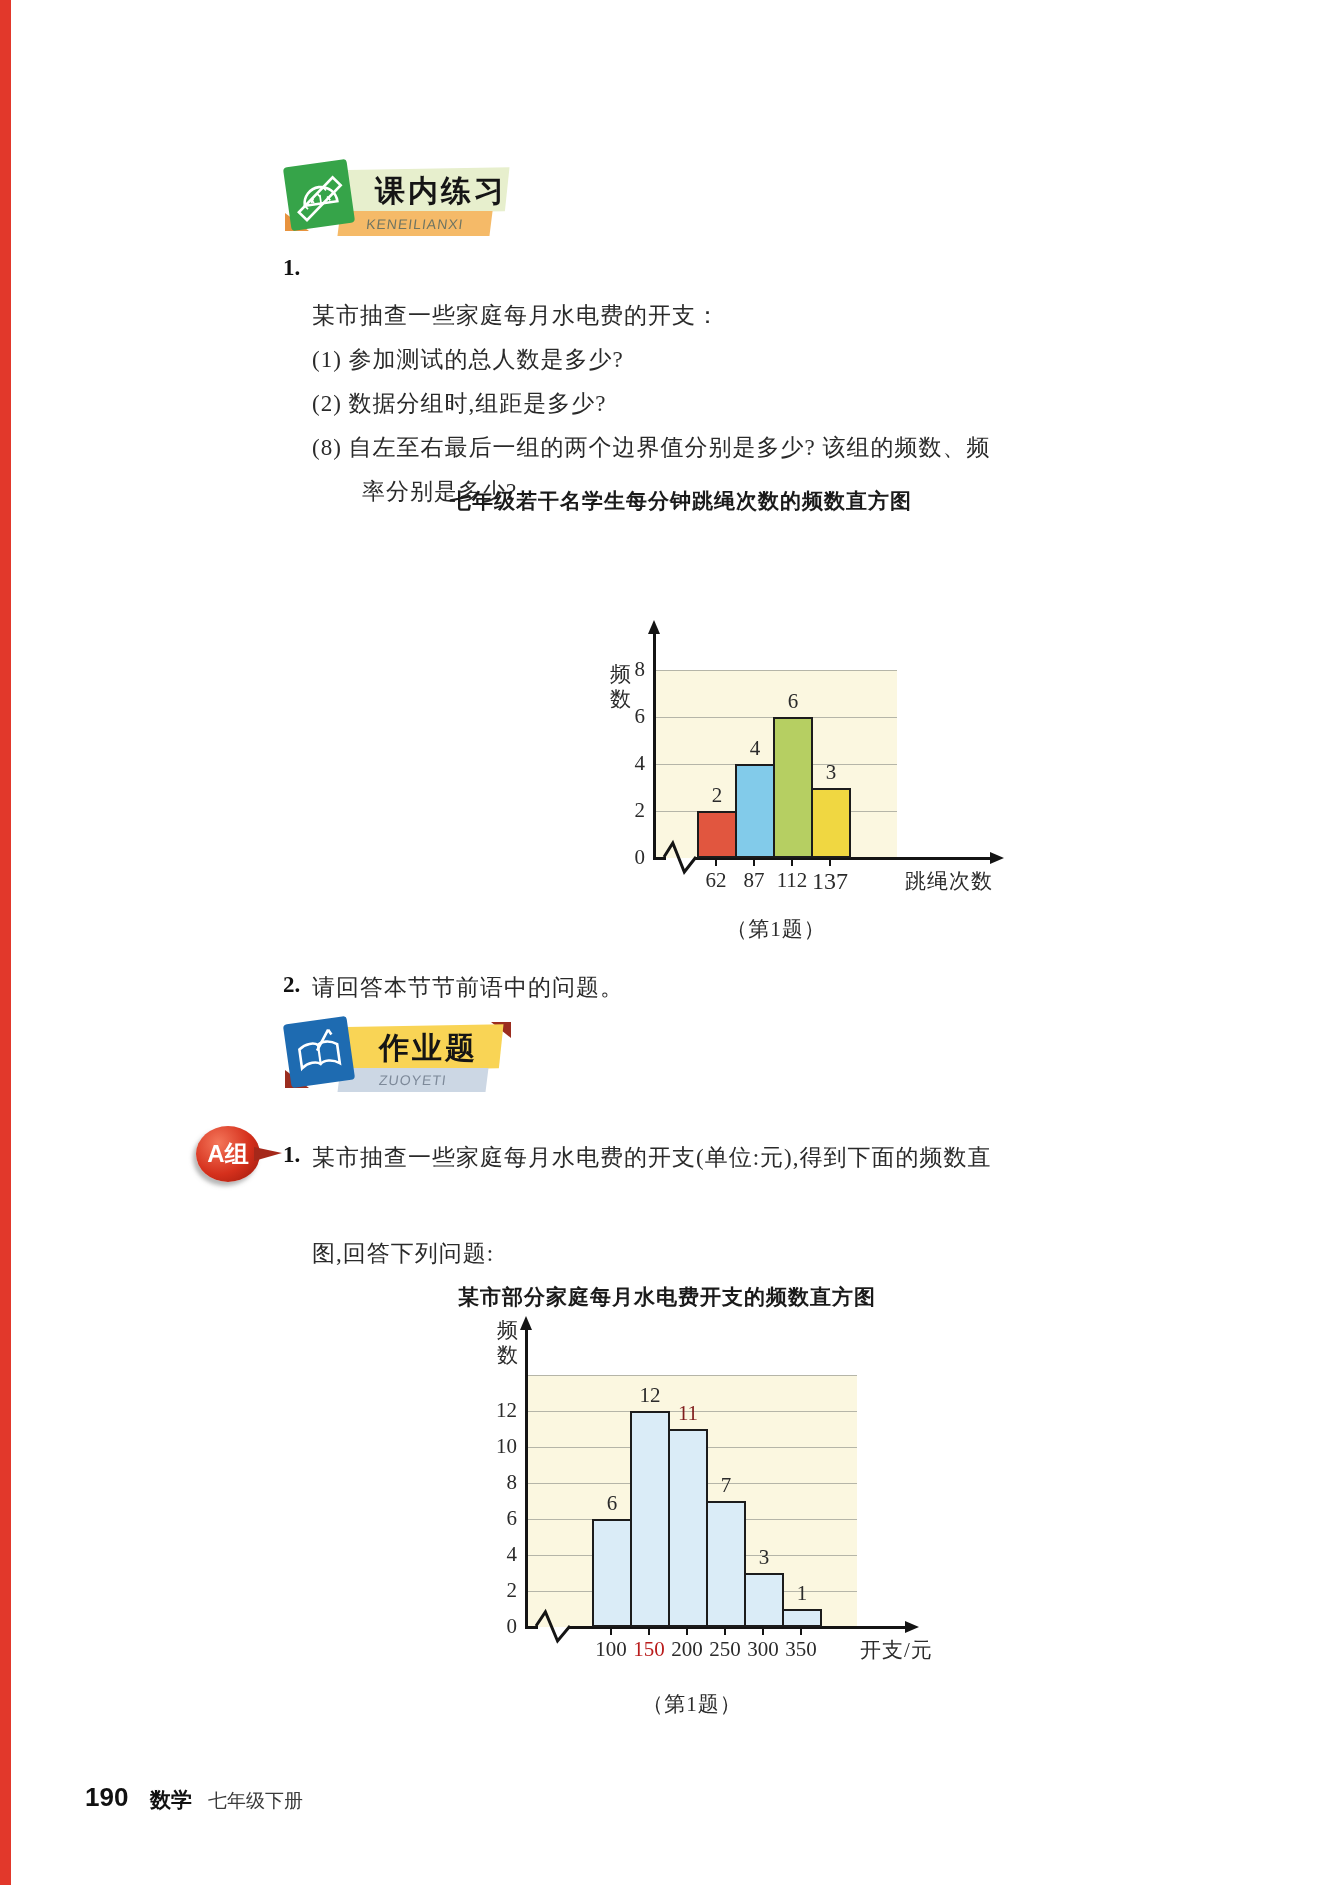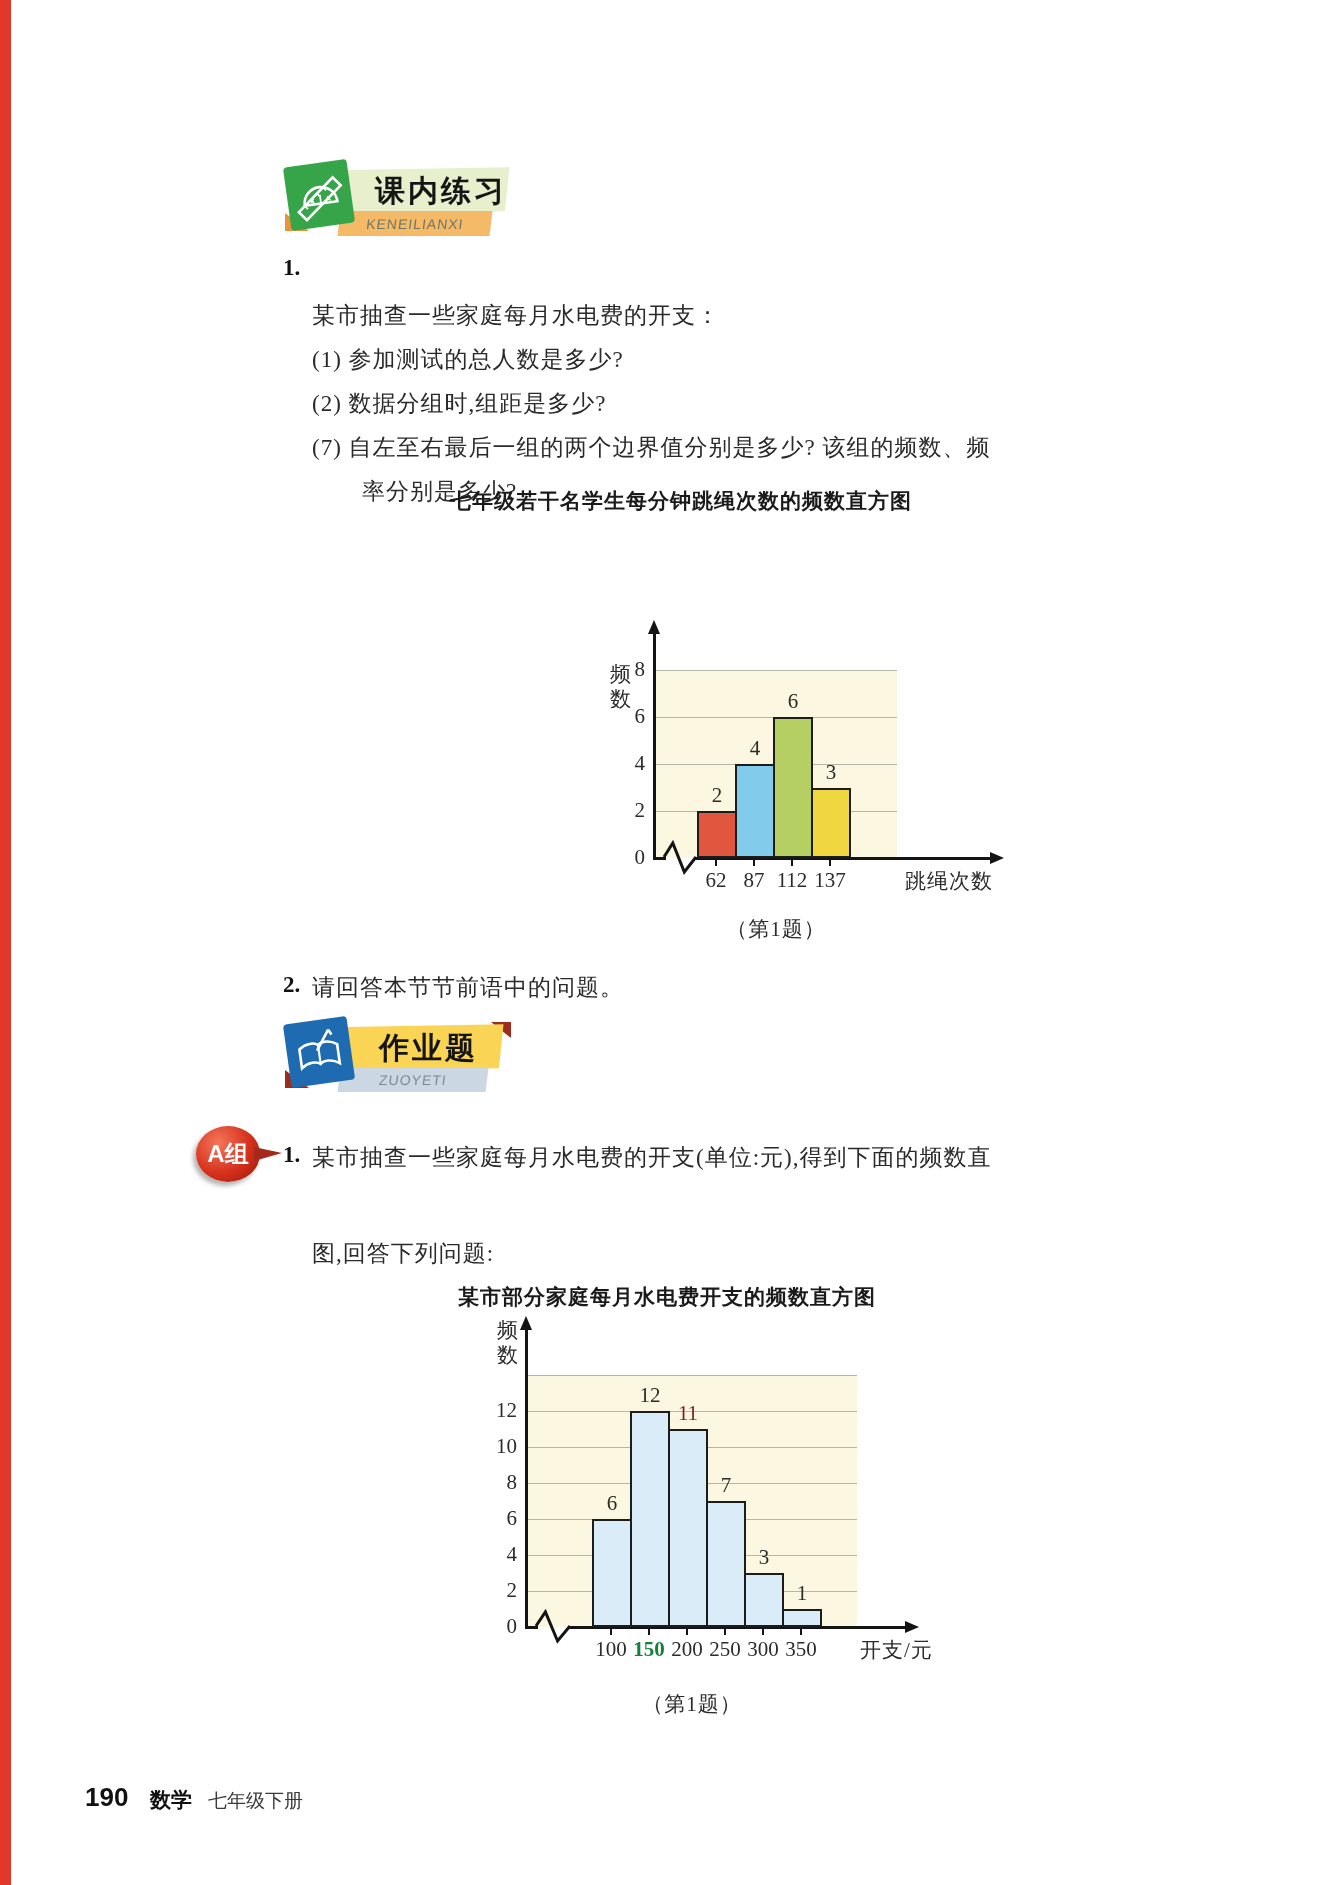--- a/index.html
+++ b/index.html
@@ -60,21 +60,21 @@
         </g>
       </svg>
     </div>
     <div class="badge-title" style="left:92px;top:8px;">课内练习</div>
   </div>
 
   <div class="pnum" style="left:283px;top:255px;">1.</div>
   <div class="ptext" style="left:312px;top:300px;">某市抽查一些家庭每月水电费的开支：</div>
   <div class="ptext" style="left:312px;top:344px;">(1) 参加测试的总人数是多少?</div>
   <div class="ptext" style="left:312px;top:388px;">(2) 数据分组时,组距是多少?</div>
-  <div class="ptext" style="left:312px;top:432px;">(7) 自左至右最后一组的两个边界值分别是多少? 该组的频数、频</div>
+  <div class="ptext" style="left:312px;top:432px;">(8) 自左至右最后一组的两个边界值分别是多少? 该组的频数、频</div>
   <div class="ptext" style="left:362px;top:476px;">率分别是多少?</div>
 
   <div class="chart" id="chart1" style="left:440px;top:478px;width:640px;height:470px;">
     <div class="chart-title" style="left:10px;top:9px;width:450px;">七年级若干名学生每分钟跳绳次数的频数直方图</div>
     <div class="ylab" style="left:170px;top:184px;">频数</div>
     <div class="xlab" style="left:465px;top:389px;">跳绳次数</div>
     <div class="cap" style="left:215px;top:437px;width:242px;">（第1题）</div>
     <div class="abs" id="plot1" style="left:0;top:0;width:640px;height:470px;">
         <div style="position: absolute; left: 215px; top: 192px; width: 242px; height: 188px; background: rgb(251, 247, 224);"></div>
         <div style="position: absolute; left: 215px; top: 333px; width: 242px; height: 1px; background: rgb(181, 181, 168);"></div>
@@ -102,21 +102,21 @@
         <div style="position: absolute; left: 287px; top: 258px; width: 56px; text-align: center; font-size: 21px; color: rgb(43, 43, 43);">4</div>
         <div style="position: absolute; left: 313px; top: 381px; width: 2px; height: 7px; background: rgb(20, 20, 20);"></div>
         <div style="position: absolute; left: 284px; top: 390px; width: 60px; text-align: center; font-size: 21px; color: rgb(43, 43, 43);">87</div>
         <div style="position: absolute; left: 333px; top: 239px; width: 40px; height: 141px; background: rgb(182, 207, 98); border: 2.5px solid rgb(28, 28, 28); box-sizing: border-box;"></div>
         <div style="position: absolute; left: 325px; top: 211px; width: 56px; text-align: center; font-size: 21px; color: rgb(43, 43, 43);">6</div>
         <div style="position: absolute; left: 351px; top: 381px; width: 2px; height: 7px; background: rgb(20, 20, 20);"></div>
         <div style="position: absolute; left: 322px; top: 390px; width: 60px; text-align: center; font-size: 21px; color: rgb(43, 43, 43);">112</div>
         <div style="position: absolute; left: 371px; top: 309.5px; width: 40px; height: 70.5px; background: rgb(240, 215, 65); border: 2.5px solid rgb(28, 28, 28); box-sizing: border-box;"></div>
         <div style="position: absolute; left: 363px; top: 281.5px; width: 56px; text-align: center; font-size: 21px; color: rgb(43, 43, 43);">3</div>
         <div style="position: absolute; left: 389px; top: 381px; width: 2px; height: 7px; background: rgb(20, 20, 20);"></div>
-        <div style="position: absolute; left: 360px; top: 390px; width: 60px; text-align: center; font-size: 21px; color: rgb(43, 43, 43);">137</div>
+        <div style="position: absolute; left: 360px; top: 390px; width: 60px; text-align: center; font-size: 24px; color: rgb(43, 43, 43);">137</div>
       </div>
   </div>
 
   <div class="pnum" style="left:283px;top:972px;">2.</div>
   <div class="ptext" style="left:312px;top:972px;">请回答本节节前语中的问题。</div>
 
   <div class="badge" style="left:283px;top:1020px;">
     <div class="accent" style="left:2px;top:50px;width:24px;height:18px;background:#9b2d1f;clip-path:polygon(0 0,100% 100%,0 100%);"></div>
     <div class="accent" style="left:208px;top:2px;width:20px;height:16px;background:#9b2d1f;clip-path:polygon(0 0,100% 0,100% 100%);"></div>
     <div class="band" style="left:18px;top:6px;width:200px;height:44px;background:#f9d455;"></div>
@@ -173,21 +173,21 @@
         <div style="position: absolute; left: 154px; top: 335px; width: 38px; height: 44px;"><svg width="38" height="44" viewBox="0 0 38 44">
             <polyline points="2,21 11.4,7 23.56,36 36,21" fill="none" stroke="#141414" stroke-width="3"></polyline>
           </svg></div>
         <div style="position: absolute; left: 212px; top: 249px; width: 40px; height: 108px; background: rgb(218, 236, 247); border: 2.5px solid rgb(28, 28, 28); box-sizing: border-box;"></div>
         <div style="position: absolute; left: 204px; top: 221px; width: 56px; text-align: center; font-size: 21px; color: rgb(43, 43, 43);">6</div>
         <div style="position: absolute; left: 230px; top: 358px; width: 2px; height: 7px; background: rgb(20, 20, 20);"></div>
         <div style="position: absolute; left: 201px; top: 367px; width: 60px; text-align: center; font-size: 21px; color: rgb(43, 43, 43);">100</div>
         <div style="position: absolute; left: 250px; top: 141px; width: 40px; height: 216px; background: rgb(218, 236, 247); border: 2.5px solid rgb(28, 28, 28); box-sizing: border-box;"></div>
         <div style="position: absolute; left: 242px; top: 113px; width: 56px; text-align: center; font-size: 21px; color: rgb(43, 43, 43);">12</div>
         <div style="position: absolute; left: 268px; top: 358px; width: 2px; height: 7px; background: rgb(20, 20, 20);"></div>
-        <div style="position: absolute; left: 239px; top: 367px; width: 60px; text-align: center; font-size: 21px; color: #15803d; font-weight: bold;">150</div>
+        <div style="position: absolute; left: 239px; top: 367px; width: 60px; text-align: center; font-size: 21px; color: #b91c1c;">150</div>
         <div style="position: absolute; left: 288px; top: 159px; width: 40px; height: 198px; background: rgb(218, 236, 247); border: 2.5px solid rgb(28, 28, 28); box-sizing: border-box;"></div>
         <div style="position: absolute; left: 280px; top: 131px; width: 56px; text-align: center; font-size: 21px; color: #7f1d1d;">11</div>
         <div style="position: absolute; left: 306px; top: 358px; width: 2px; height: 7px; background: rgb(20, 20, 20);"></div>
         <div style="position: absolute; left: 277px; top: 367px; width: 60px; text-align: center; font-size: 21px; color: rgb(43, 43, 43);">200</div>
         <div style="position: absolute; left: 326px; top: 231px; width: 40px; height: 126px; background: rgb(218, 236, 247); border: 2.5px solid rgb(28, 28, 28); box-sizing: border-box;"></div>
         <div style="position: absolute; left: 318px; top: 203px; width: 56px; text-align: center; font-size: 21px; color: rgb(43, 43, 43);">7</div>
         <div style="position: absolute; left: 344px; top: 358px; width: 2px; height: 7px; background: rgb(20, 20, 20);"></div>
         <div style="position: absolute; left: 315px; top: 367px; width: 60px; text-align: center; font-size: 21px; color: rgb(43, 43, 43);">250</div>
         <div style="position: absolute; left: 364px; top: 303px; width: 40px; height: 54px; background: rgb(218, 236, 247); border: 2.5px solid rgb(28, 28, 28); box-sizing: border-box;"></div>
         <div style="position: absolute; left: 356px; top: 275px; width: 56px; text-align: center; font-size: 21px; color: rgb(43, 43, 43);">3</div>

